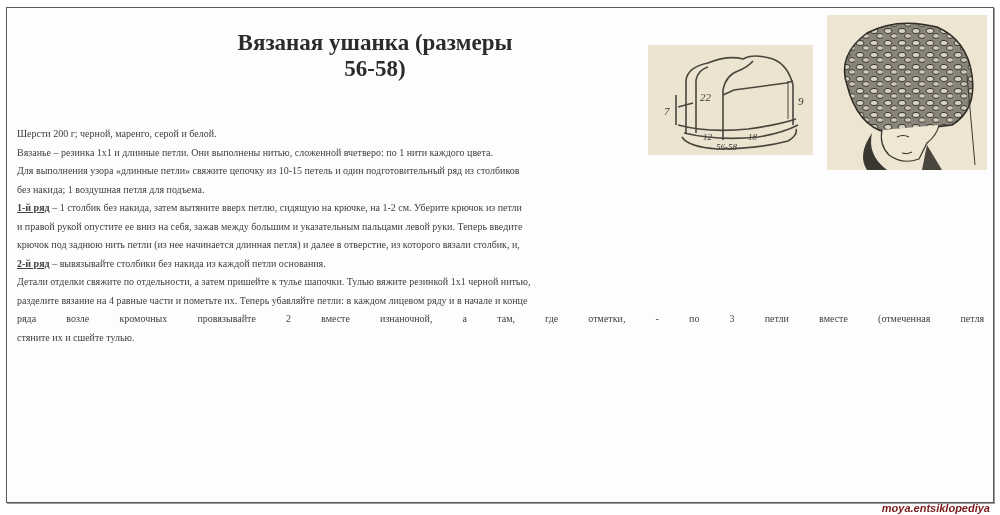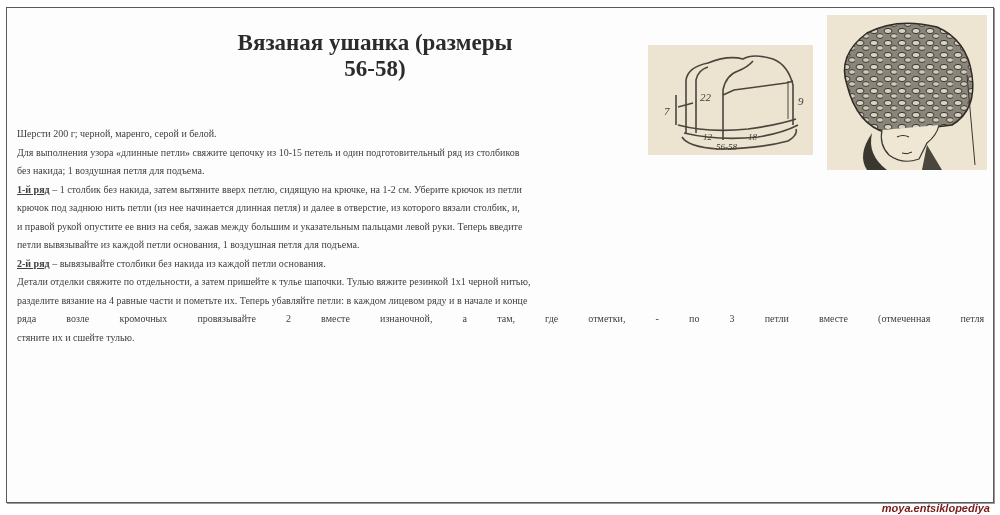--- a/index.html
+++ b/index.html
@@ -87,27 +87,27 @@
     <path d="M75 138 Q80 140 85 137" fill="none" stroke="#2f2c26" stroke-width="1"></path>
 
     <path d="M45 118 Q40 140 60 155 L40 155 Q30 140 45 118 Z" fill="#3a3730"></path>
     <path d="M100 130 L115 155 L95 155 Z" fill="#4a463e"></path>
     <line x1="140" y1="60" x2="148" y2="150" stroke="#3a3730" stroke-width="1"></line>
   </svg>
 </div>
 
 <div class="body-text">
   <span class="line">Шерсти 200 г; черной, маренго, серой и белой.</span>
+  <span class="line">Вязанье – резинка 1х1 и длинные петли. Они выполнены нитью, сложенной вчетверо: по 1 нити каждого цвета.</span>
   <span class="line">Для выполнения узора «длинные петли» свяжите цепочку из 10-15 петель и один подготовительный ряд из столбиков</span>
   <span class="line">без накида; 1 воздушная петля для подъема.</span>
 
   <span class="line"><span class="row-label">1-й ряд</span><span> – 1 столбик без накида, затем вытяните вверх петлю, сидящую на крючке,  на 1-2 см. Уберите крючок из петли</span></span>
+  <span class="line">и правой рукой опустите ее вниз на себя, зажав между большим и указательным пальцами левой руки. Теперь введите</span>
   <span class="line">крючок под заднюю нить петли (из нее начинается длинная петля) и далее в отверстие, из которого вязали столбик, и,</span>
-  <span class="line">и правой рукой опустите ее вниз на себя, зажав между большим и указательным пальцами левой руки. Теперь введите</span>
-  <span class="line">петли вывязывайте из каждой петли основания, 1 воздушная петля для подъема.</span>
 
   <span class="line"><span class="row-label">2-й ряд</span><span> – вывязывайте столбики без накида из каждой петли основания.</span></span>
 
   <span class="line">Детали отделки свяжите по отдельности, а затем пришейте к тулье шапочки. Тулью вяжите резинкой 1х1 черной нитью,</span>
   <span class="line">разделите вязание на 4 равные части и пометьте их. Теперь убавляйте петли: в каждом лицевом ряду и в  начале и конце</span>
   <span class="just">ряда возле кромочных провязывайте 2 вместе изнаночной, а там, где отметки, - по 3 петли вместе (отмеченная петля</span>
   <span class="line">стяните их и сшейте тулью.</span>
 </div>
 
 <div class="watermark">moya.entsiklopediya</div>

